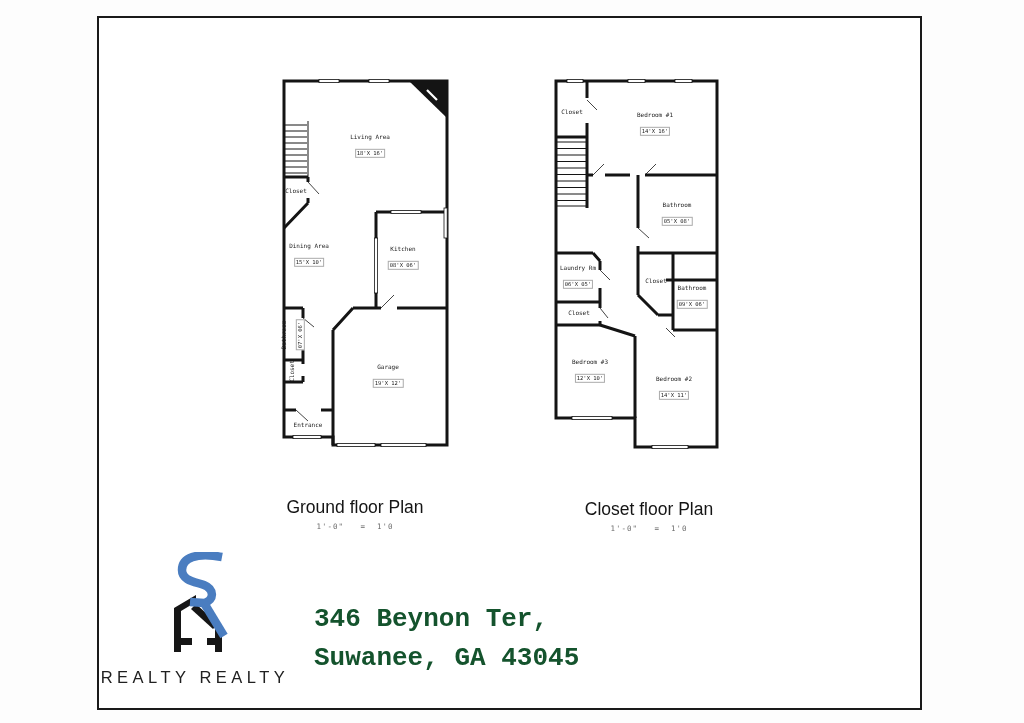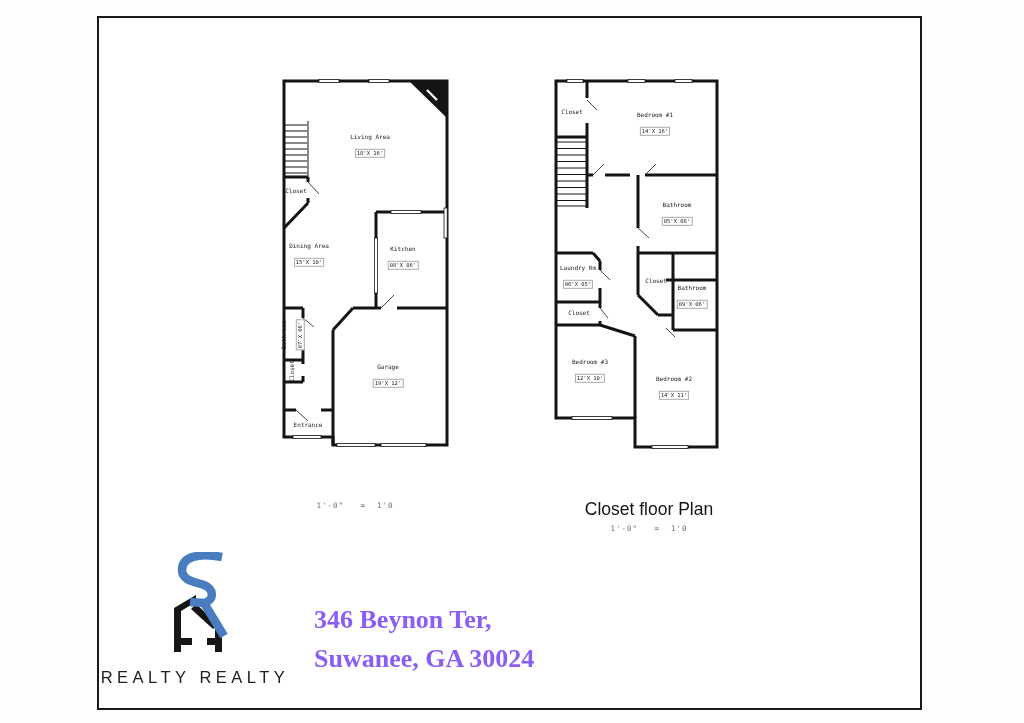--- a/index.html
+++ b/index.html
@@ -12,22 +12,22 @@
   .rlabel{position:absolute;transform:translate(-50%,-50%);text-align:center;
           font-family:"DejaVu Sans Mono",monospace;color:#1c1c1c;line-height:1.2;z-index:3;}
   .rlabel.vert{transform:translate(-50%,-50%) rotate(-90deg);}
   .rname{font-size:6px;white-space:nowrap;}
   .rdims{font-size:5.5px;border:1px solid #ababab;padding:0 1px;display:inline-block;
          white-space:nowrap;margin-top:1px;background:#fff;}
   .plan-caption{position:absolute;text-align:center;}
   .plan-title{font-size:17.5px;color:#141414;font-family:"Liberation Sans",sans-serif;}
   .plan-scale{font-size:7.5px;color:#6a6a6a;font-family:"DejaVu Sans Mono",monospace;
               white-space:pre;margin-top:4px;letter-spacing:1px;}
-  .address{position:absolute;left:314px;top:600px;font-family:Liberation Serif, serif;
-           font-size:26px;font-weight:bold;color:#8b5cf6;line-height:1.5;}
+  .address{position:absolute;left:314px;top:600px;font-family:Liberation Mono, monospace;
+           font-size:26px;font-weight:bold;color:#14532d;line-height:1.5;}
   .logo{position:absolute;left:95px;top:550px;width:200px;text-align:center;}
   .logo-mark{position:absolute;left:65px;top:2px;}
   .logo-text{position:absolute;left:0;top:118px;width:200px;font-size:16.5px;
              letter-spacing:4.5px;color:#202020;font-family:"Liberation Sans",sans-serif;}
 </style>
 </head>
 <body>
 
 <div class="page">
   <div class="frame"></div>
@@ -188,30 +188,31 @@
       <div class="rname">Bedroom #3</div>
       <div class="rdims">12'X 10'</div>
     </div>
     <div class="rlabel" style="left:121px;top:310px">
       <div class="rname">Bedroom #2</div>
       <div class="rdims">14'X 11'</div>
     </div>
   </div>
 
   <div class="plan-caption" style="left:270px;top:497px;width:170px">
+    <div class="plan-title">Ground floor Plan</div>
     <div class="plan-scale">1'-0"   =  1'0</div>
   </div>
   <div class="plan-caption" style="left:564px;top:499px;width:170px">
     <div class="plan-title">Closet floor Plan</div>
     <div class="plan-scale">1'-0"   =  1'0</div>
   </div>
 
   <div class="address">
     <div>346 Beynon Ter,</div>
-    <div>Suwanee, GA 30024</div>
+    <div>Suwanee, GA 43045</div>
   </div>
 
   <div class="logo">
     <svg class="logo-mark" width="74" height="112" viewBox="0 0 74 112">
 
       <g fill="#161616">
         <polygon points="14,56 36,43 36,50 21,59 21,100 14,100"></polygon>
         <polygon points="36,52 58,72 53,77 31,57"></polygon>
         <polygon points="55,68 62,76 62,100 55,100"></polygon>
         <rect x="21" y="86" width="11" height="7"></rect>

